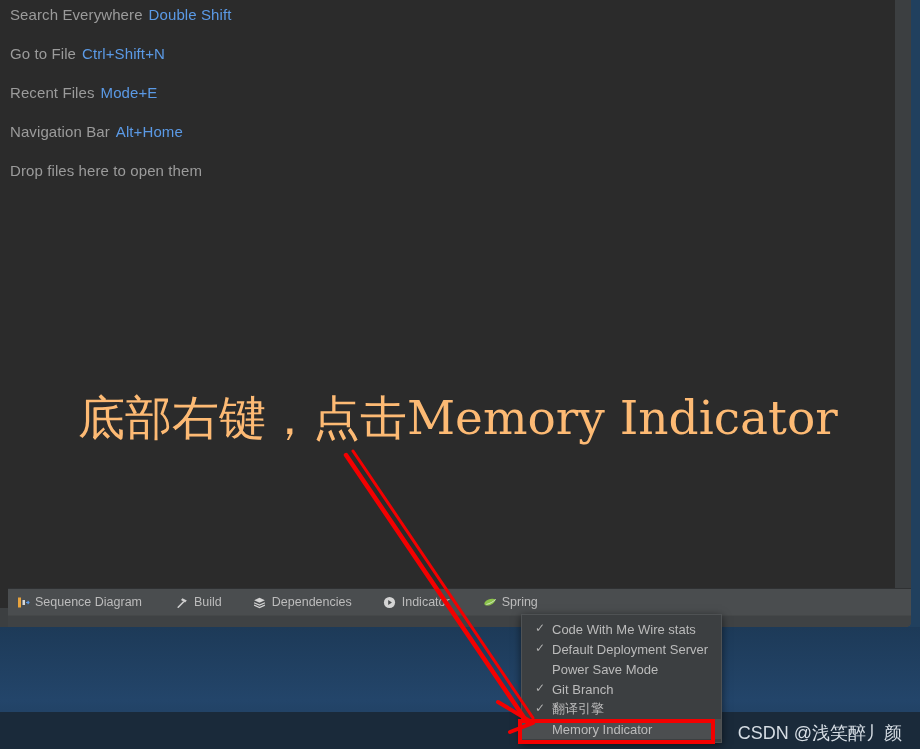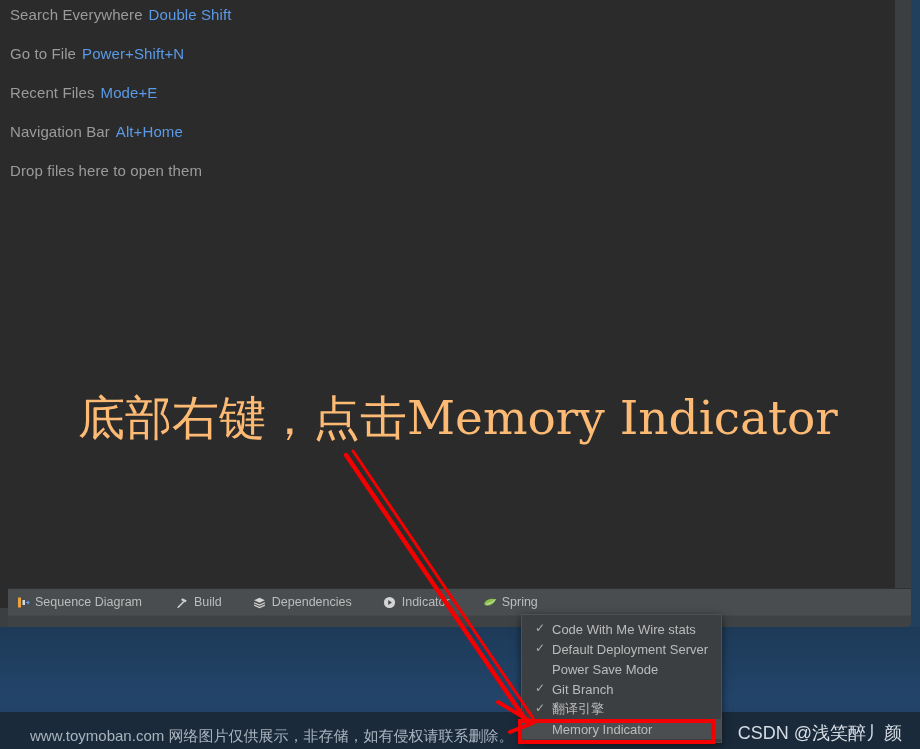--- a/index.html
+++ b/index.html
@@ -227,21 +227,21 @@
     
   </div>
 
   <div id="ide-window">
 
     <div id="editor-area">
       <div class="hint-row" style="top:6px;">
         <span>Search Everywhere</span><span class="shortcut">Double Shift</span>
       </div>
       <div class="hint-row" style="top:45px;">
-        <span>Go to File</span><span class="shortcut">Power+Shift+N</span>
+        <span>Go to File</span><span class="shortcut">Ctrl+Shift+N</span>
       </div>
       <div class="hint-row" style="top:84px;">
         <span>Recent Files</span><span class="shortcut">Mode+E</span>
       </div>
       <div class="hint-row" style="top:123px;">
         <span>Navigation Bar</span><span class="shortcut">Alt+Home</span>
       </div>
       <div class="hint-row plain" style="top:162px;">
         <span>Drop files here to open them</span>
       </div>
@@ -341,16 +341,15 @@
   <div id="annotation-text">底部右键，点击Memory Indicator</div>
 
   <svg id="annotation-arrow" viewBox="0 0 260 300">
     <path d="M16 15 L197 282" stroke="#f40000" stroke-width="4.5" fill="none" stroke-linecap="round"></path>
     <path d="M23 11 L203 278" stroke="#f40000" stroke-width="3" fill="none" stroke-linecap="round"></path>
     <path d="M168 262 L203 283 L180 292" stroke="#f40000" stroke-width="4" fill="none" stroke-linejoin="round" stroke-linecap="round"></path>
   </svg>
 
   <div id="highlight-box"></div>
 
-  <div id="watermark-left">www.toymoban.com 网络图片仅供展示，非存储，如有侵权请联系删除。</div>
   <div id="watermark-right">CSDN @浅笑醉丿颜</div>
 
 </div>
 
 </body></html>

